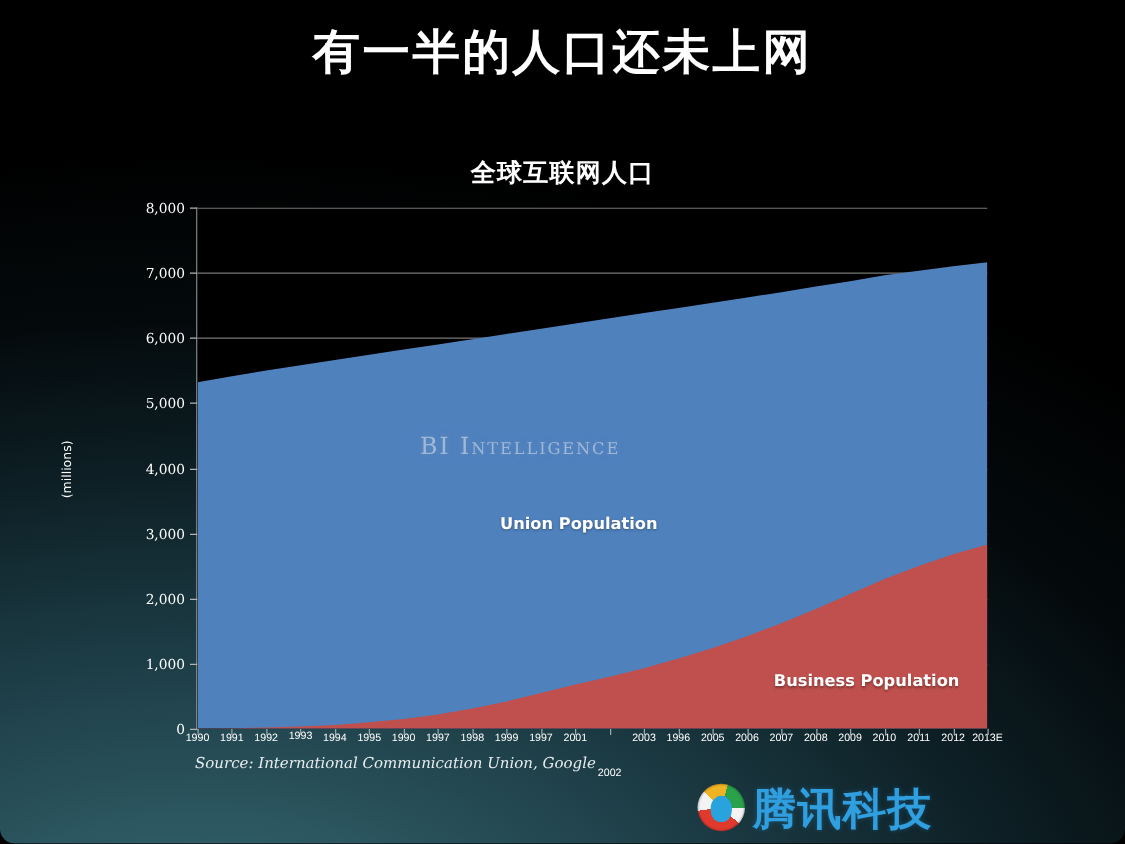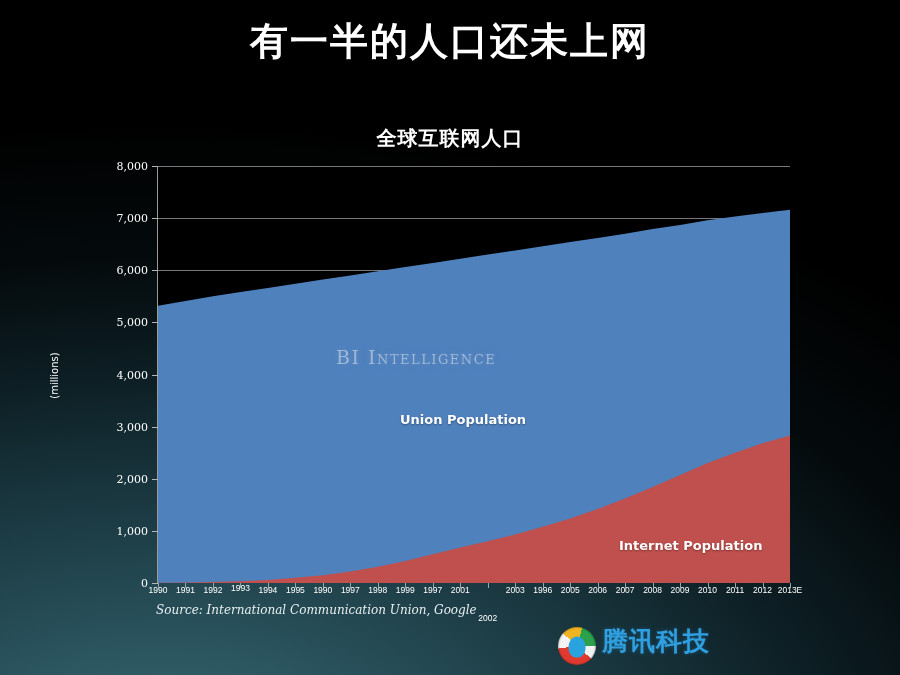--- a/index.html
+++ b/index.html
@@ -7,20 +7,21 @@
     width:900px;height:675px;overflow:hidden;
     font-family:"Liberation Sans",sans-serif;
     background:#000;
   }
   #slide{
     position:relative;width:900px;height:675px;
     background:
       radial-gradient(120% 100% at 18% 118%, #3a6a74 0%, #2e5a64 18%, #1d3d46 40%, #0d1f25 62%, #040a0c 80%, #000 100%),
       #000;
     overflow:hidden;
+    border-radius:12px;
   }
   #title{
     position:absolute;left:0;top:16px;width:900px;text-align:center;
     color:#ffffff;font-size:38px;font-weight:bold;letter-spacing:2px;
     font-family:"DejaVu Sans","Liberation Sans",sans-serif;
   }
   #subtitle{
     position:absolute;left:0;top:125px;width:900px;text-align:center;
     color:#ffffff;font-size:20px;font-weight:bold;letter-spacing:1px;
     font-family:"DejaVu Sans","Liberation Sans",sans-serif;
@@ -84,21 +85,21 @@
         #2aa14a 176deg 250deg,
         #f3f3f3 250deg 292deg,
         #e03a2f 292deg 360deg);
     box-shadow:0 0 2px rgba(0,0,0,.6) inset;
   }
   #tencent-mark:after{
     content:"";position:absolute;left:50%;top:52%;transform:translate(-50%,-50%);
     width:17px;height:21px;border-radius:50% 50% 44% 44%;background:#29a3dd;
   }
   #tencent-text{
-    position:absolute;left:44px;top:0;color:#2f9fe0;font-size:26px;font-weight:bold;
+    position:absolute;left:44px;top:0;color:#2f9fe0;font-size:35px;font-weight:bold;
     letter-spacing:1px;font-family:Liberation Sans, sans-serif;
     text-shadow:0 0 4px rgba(40,150,220,.35);
   }
   #bi-logo{
     position:absolute;left:795px;top:630px;width:96px;text-align:center;
     color:#e9eef0;font-size:14px;line-height:16px;letter-spacing:.5px;
     font-family:"DejaVu Serif","Liberation Serif",serif;font-variant:small-caps;
   }
 </style>
 </head>
@@ -197,21 +198,21 @@
           <div class="gridline" style="top: 0px;"></div>
         </div>
       <svg id="areas" viewBox="0 0 632 417" preserveAspectRatio="none">
         <path id="path-global" d="M 0 417.0 L 0.0 139.7 L 27.5 135.0 L 55.0 130.3 L 82.4 126.1 L 109.9 122.0 L 137.4 117.8 L 164.9 113.6 L 192.3 109.5 L 219.8 105.3 L 247.3 101.1 L 274.8 97.0 L 302.3 92.8 L 329.7 88.6 L 357.2 84.4 L 384.7 80.3 L 412.2 76.1 L 439.7 71.9 L 467.1 67.8 L 494.6 63.1 L 522.1 58.9 L 549.6 54.2 L 577.0 50.6 L 604.5 46.9 L 632.0 43.8 L 632 417 Z" fill="#4f81bd"></path>
         <path id="path-internet" d="M 0 417.0 L 0.0 416.7 L 27.5 416.5 L 55.0 416.0 L 82.4 415.2 L 109.9 413.9 L 137.4 411.8 L 164.9 409.2 L 192.3 405.5 L 219.8 400.8 L 247.3 395.1 L 274.8 388.3 L 302.3 381.6 L 329.7 375.3 L 357.2 368.5 L 384.7 360.7 L 412.2 352.4 L 439.7 343.0 L 467.1 332.6 L 494.6 321.1 L 522.1 309.1 L 549.6 297.1 L 577.0 286.7 L 604.5 277.3 L 632.0 269.5 L 632 417 Z" fill="#c0504d"></path>
       </svg>
       <div id="watermark">BI Intelligence</div>
     </div>
 
     <div class="series-label" id="label-global">Union Population</div>
-    <div class="series-label" id="label-internet">Internet Population</div>
+    <div class="series-label" id="label-internet">Business Population</div>
 
     <div id="source">Source: International Communication Union, Google</div>
   </div>
 
   <div id="tencent">
     <div id="tencent-mark"></div>
     <div id="tencent-text">腾讯科技</div>
   </div>
 
 

